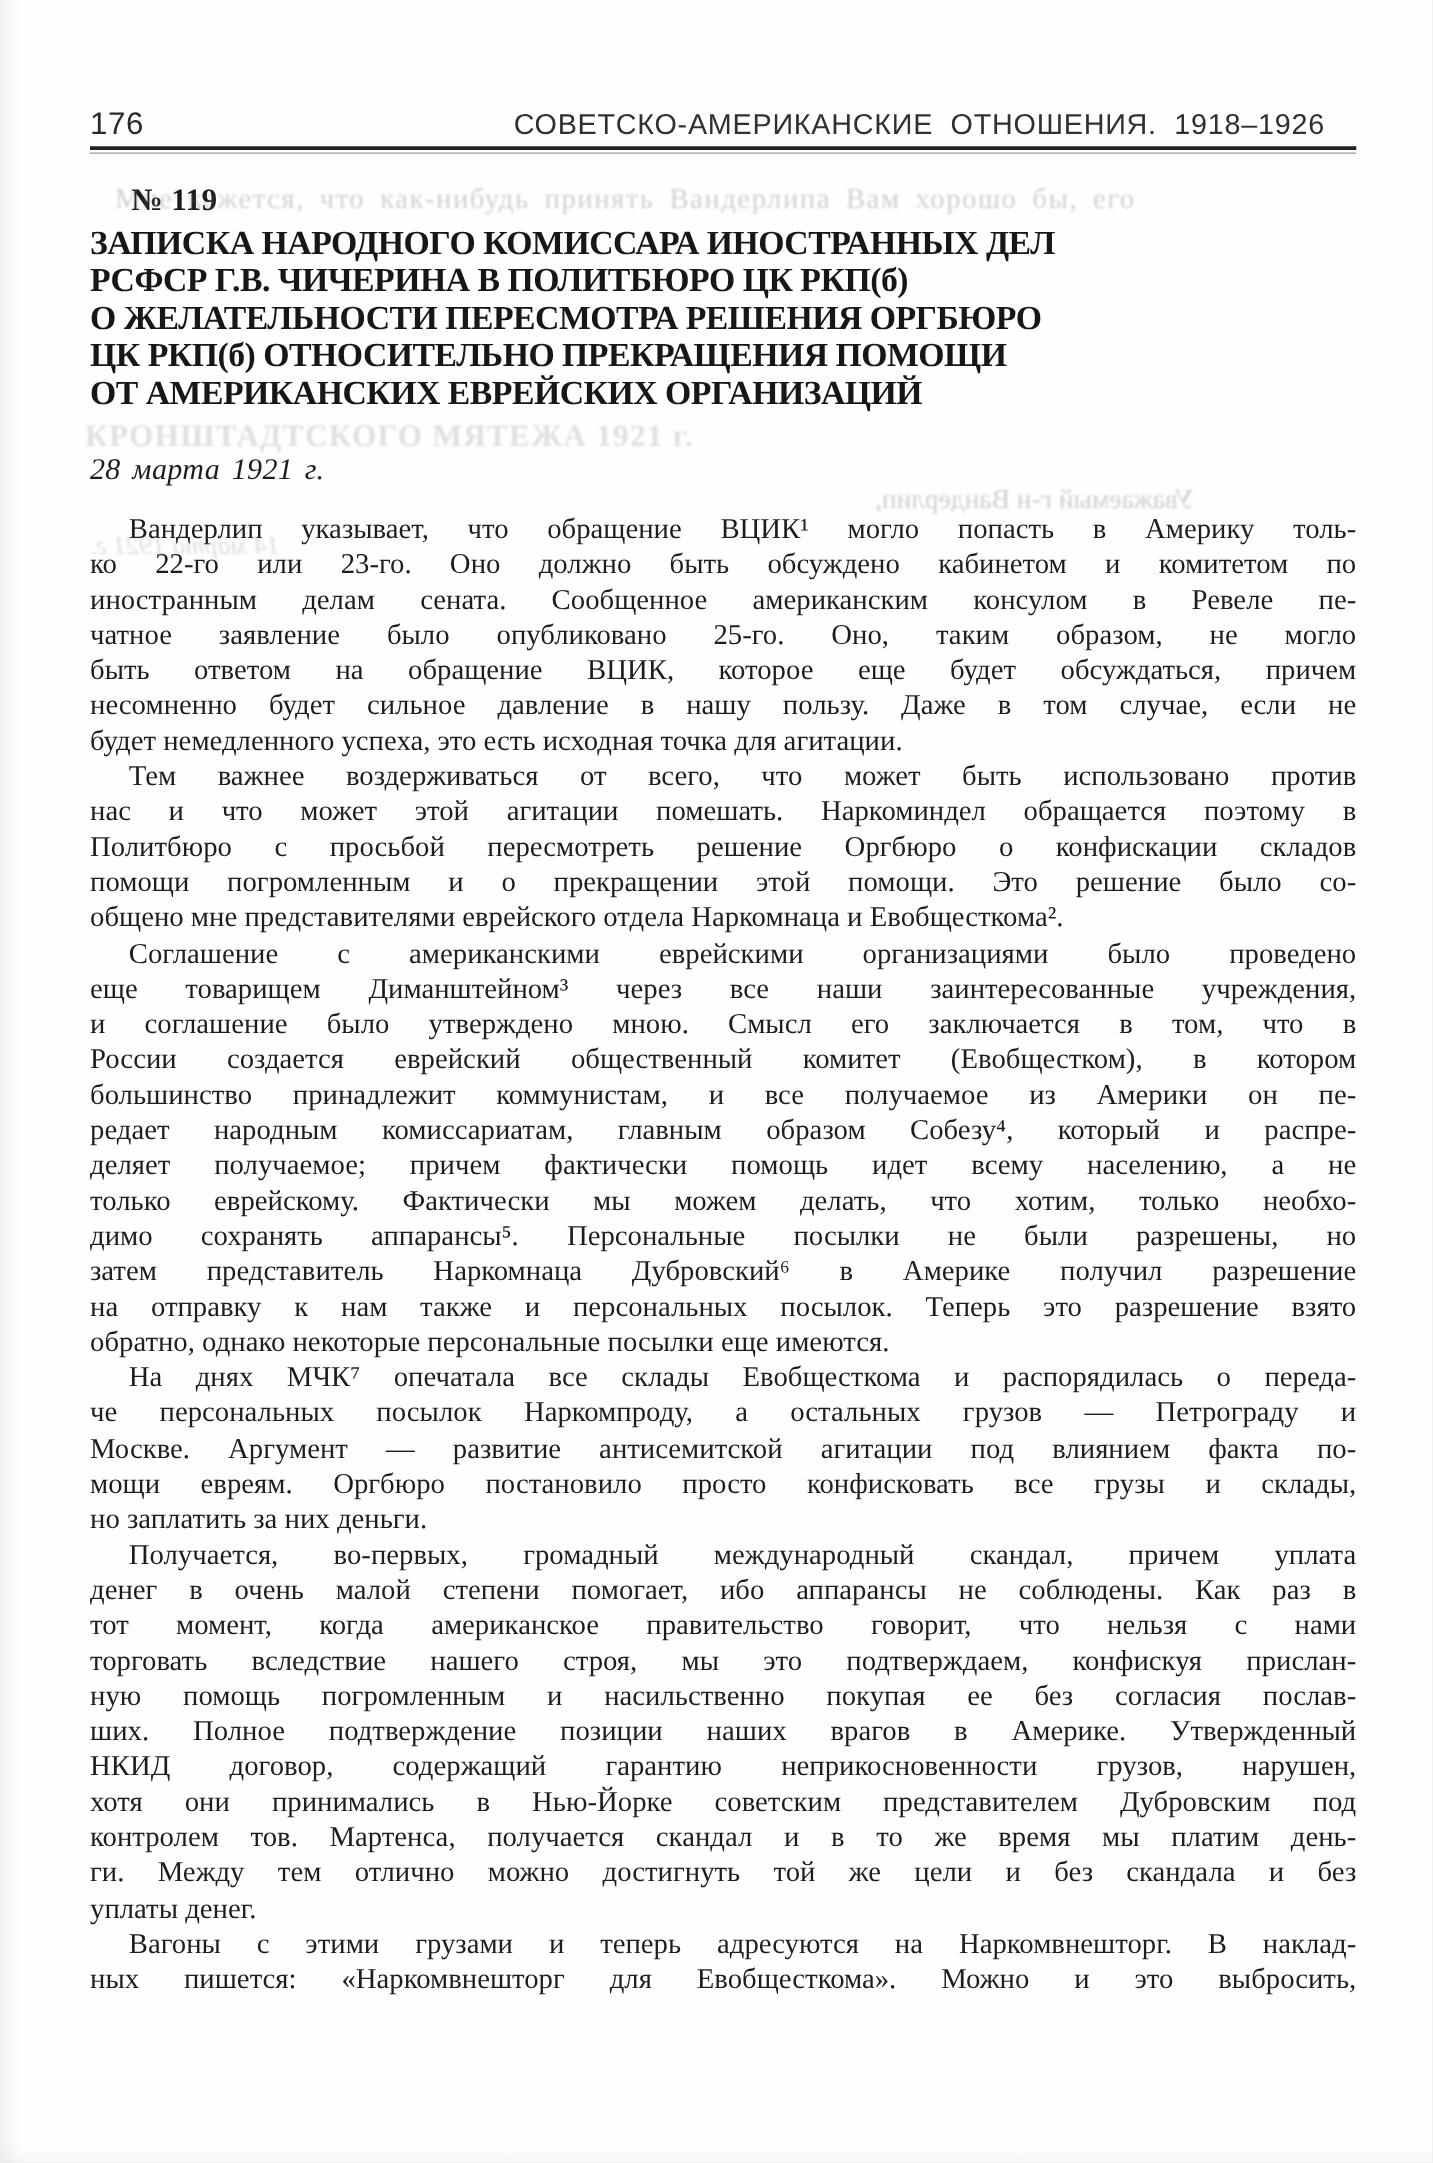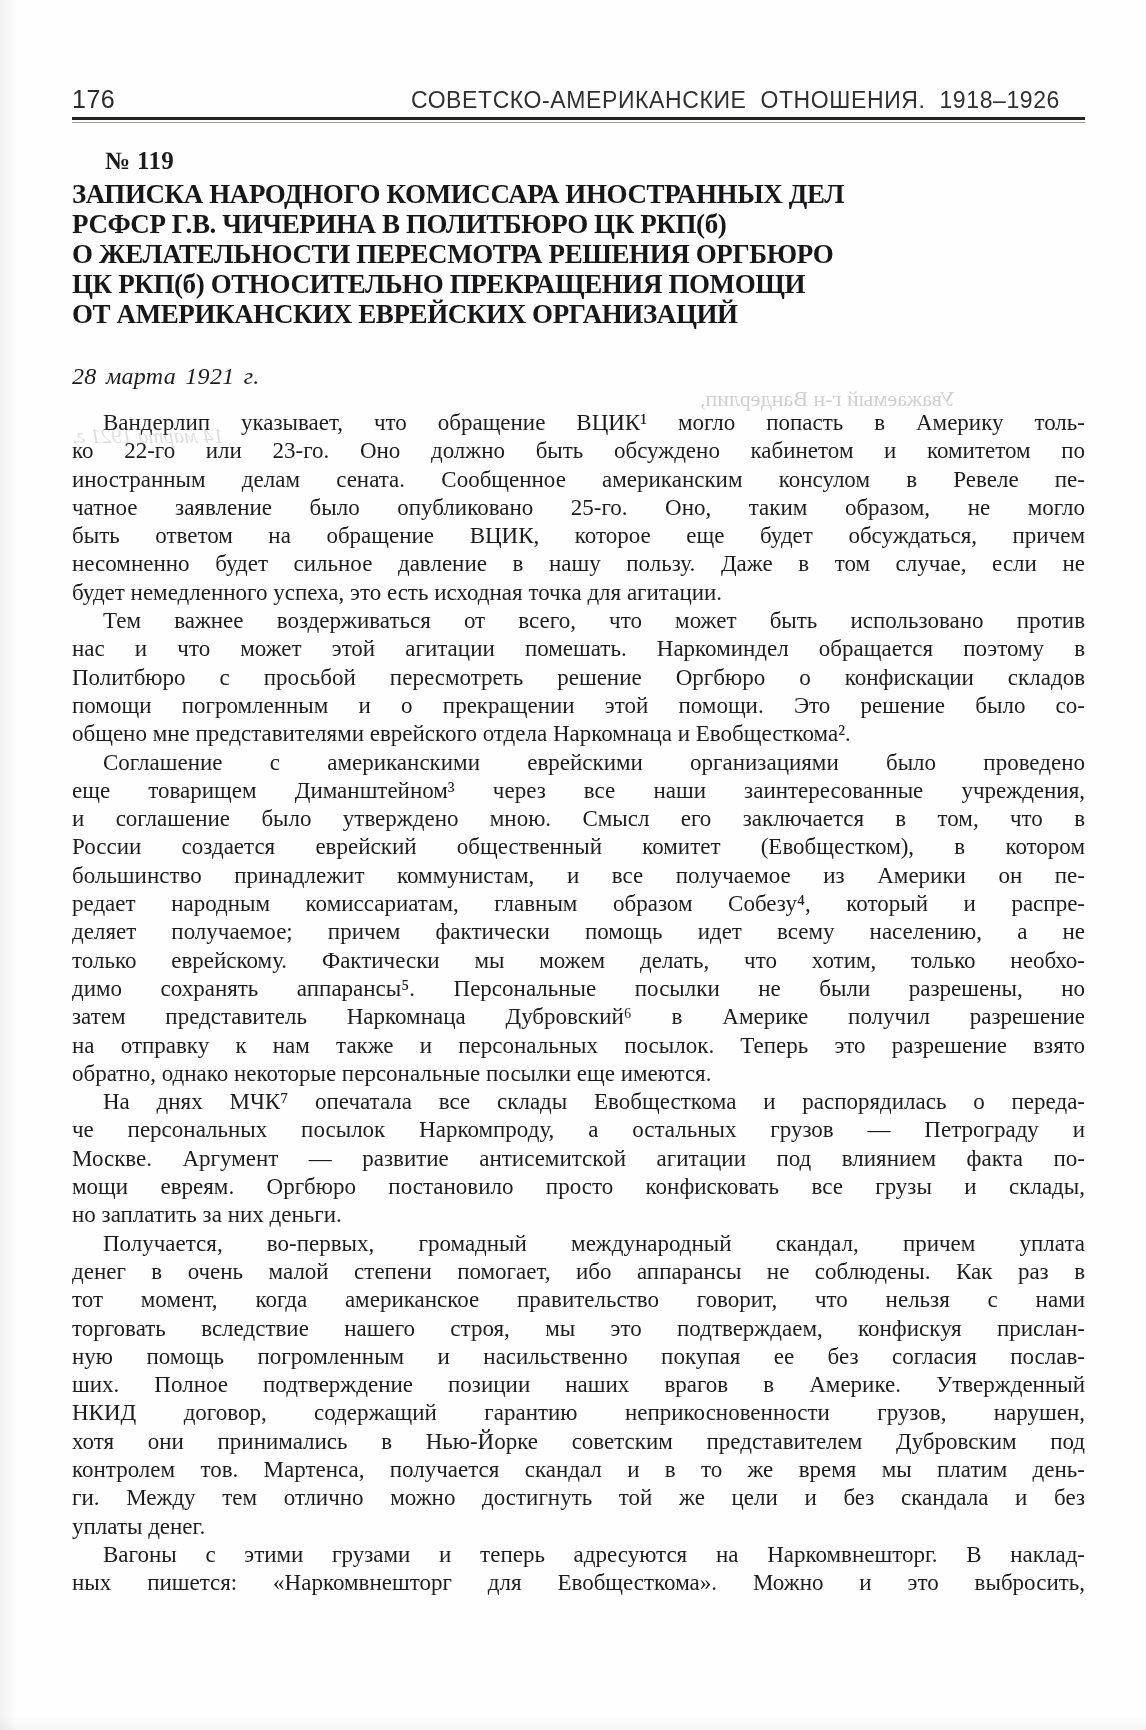--- a/index.html
+++ b/index.html
@@ -95,20 +95,22 @@
     left:72px;top:424px;
     font-size:21px;font-style:italic;color:rgba(105,108,104,0.22);
     transform:scaleX(-1);white-space:nowrap;
   }
 </style>
 </head>
 <body>
 
 <div class="page">
 
+  <div class="ghost ghost-top">Мне кажется, что как-нибудь принять Вандерлипа Вам хорошо бы, его</div>
+  <div class="ghost ghost-kronstadt">КРОНШТАДТСКОГО МЯТЕЖА 1921 г.</div>
   <div class="ghost ghost-vanderlip">Уважаемый г-н Вандерлип,</div>
   <div class="ghost ghost-date">14 марта 1921 г.</div>
 
   <div class="running-head">
     <span class="page-number">176</span>
     <span class="running-title">СОВЕТСКО-АМЕРИКАНСКИЕ ОТНОШЕНИЯ. 1918–1926</span>
   </div>
   <div class="header-rule"></div>
 
   <div class="doc-number">№ 119</div>

